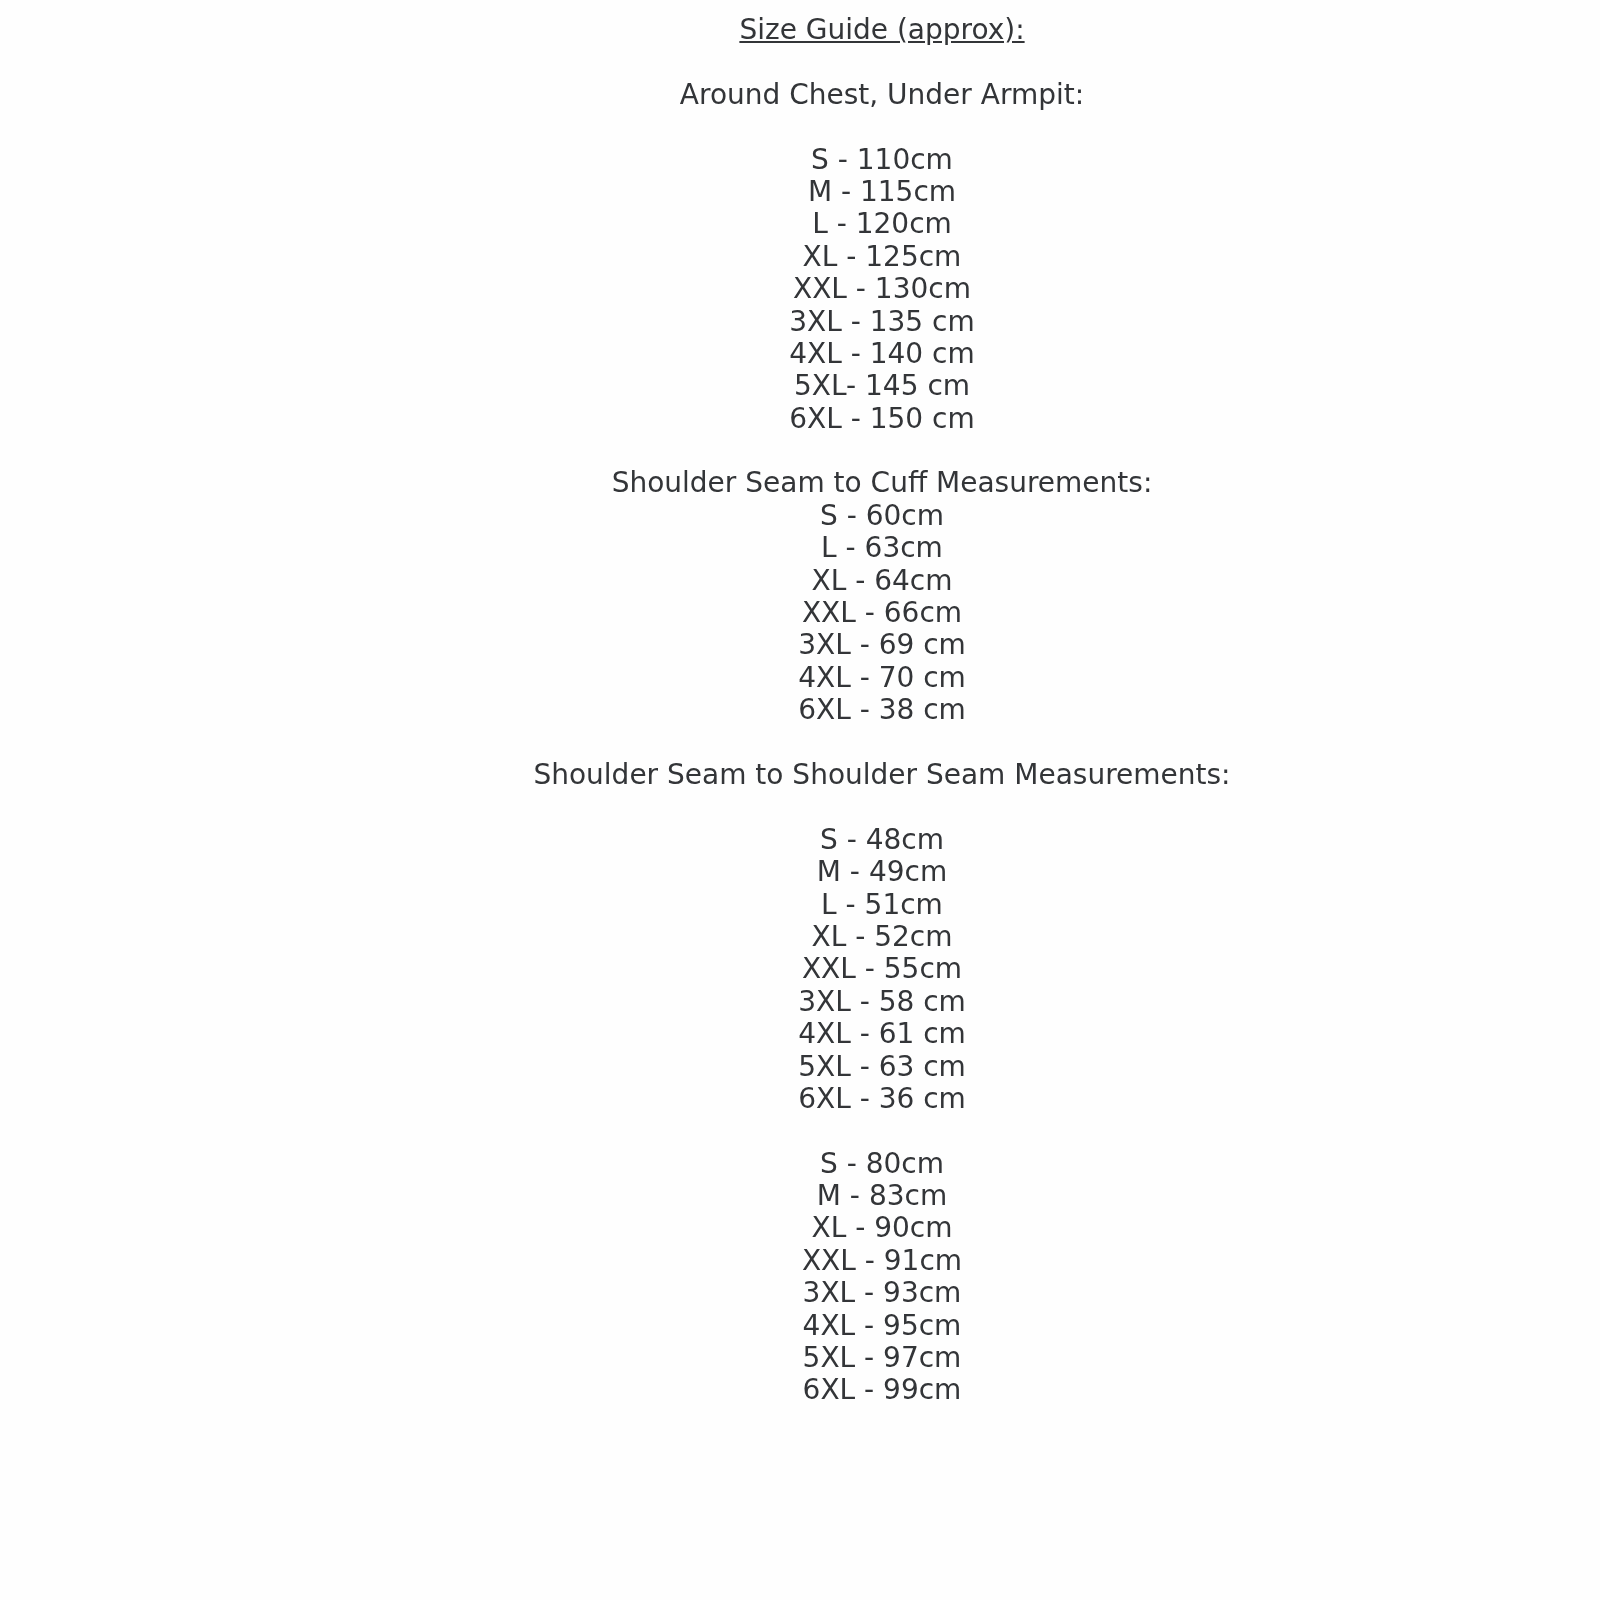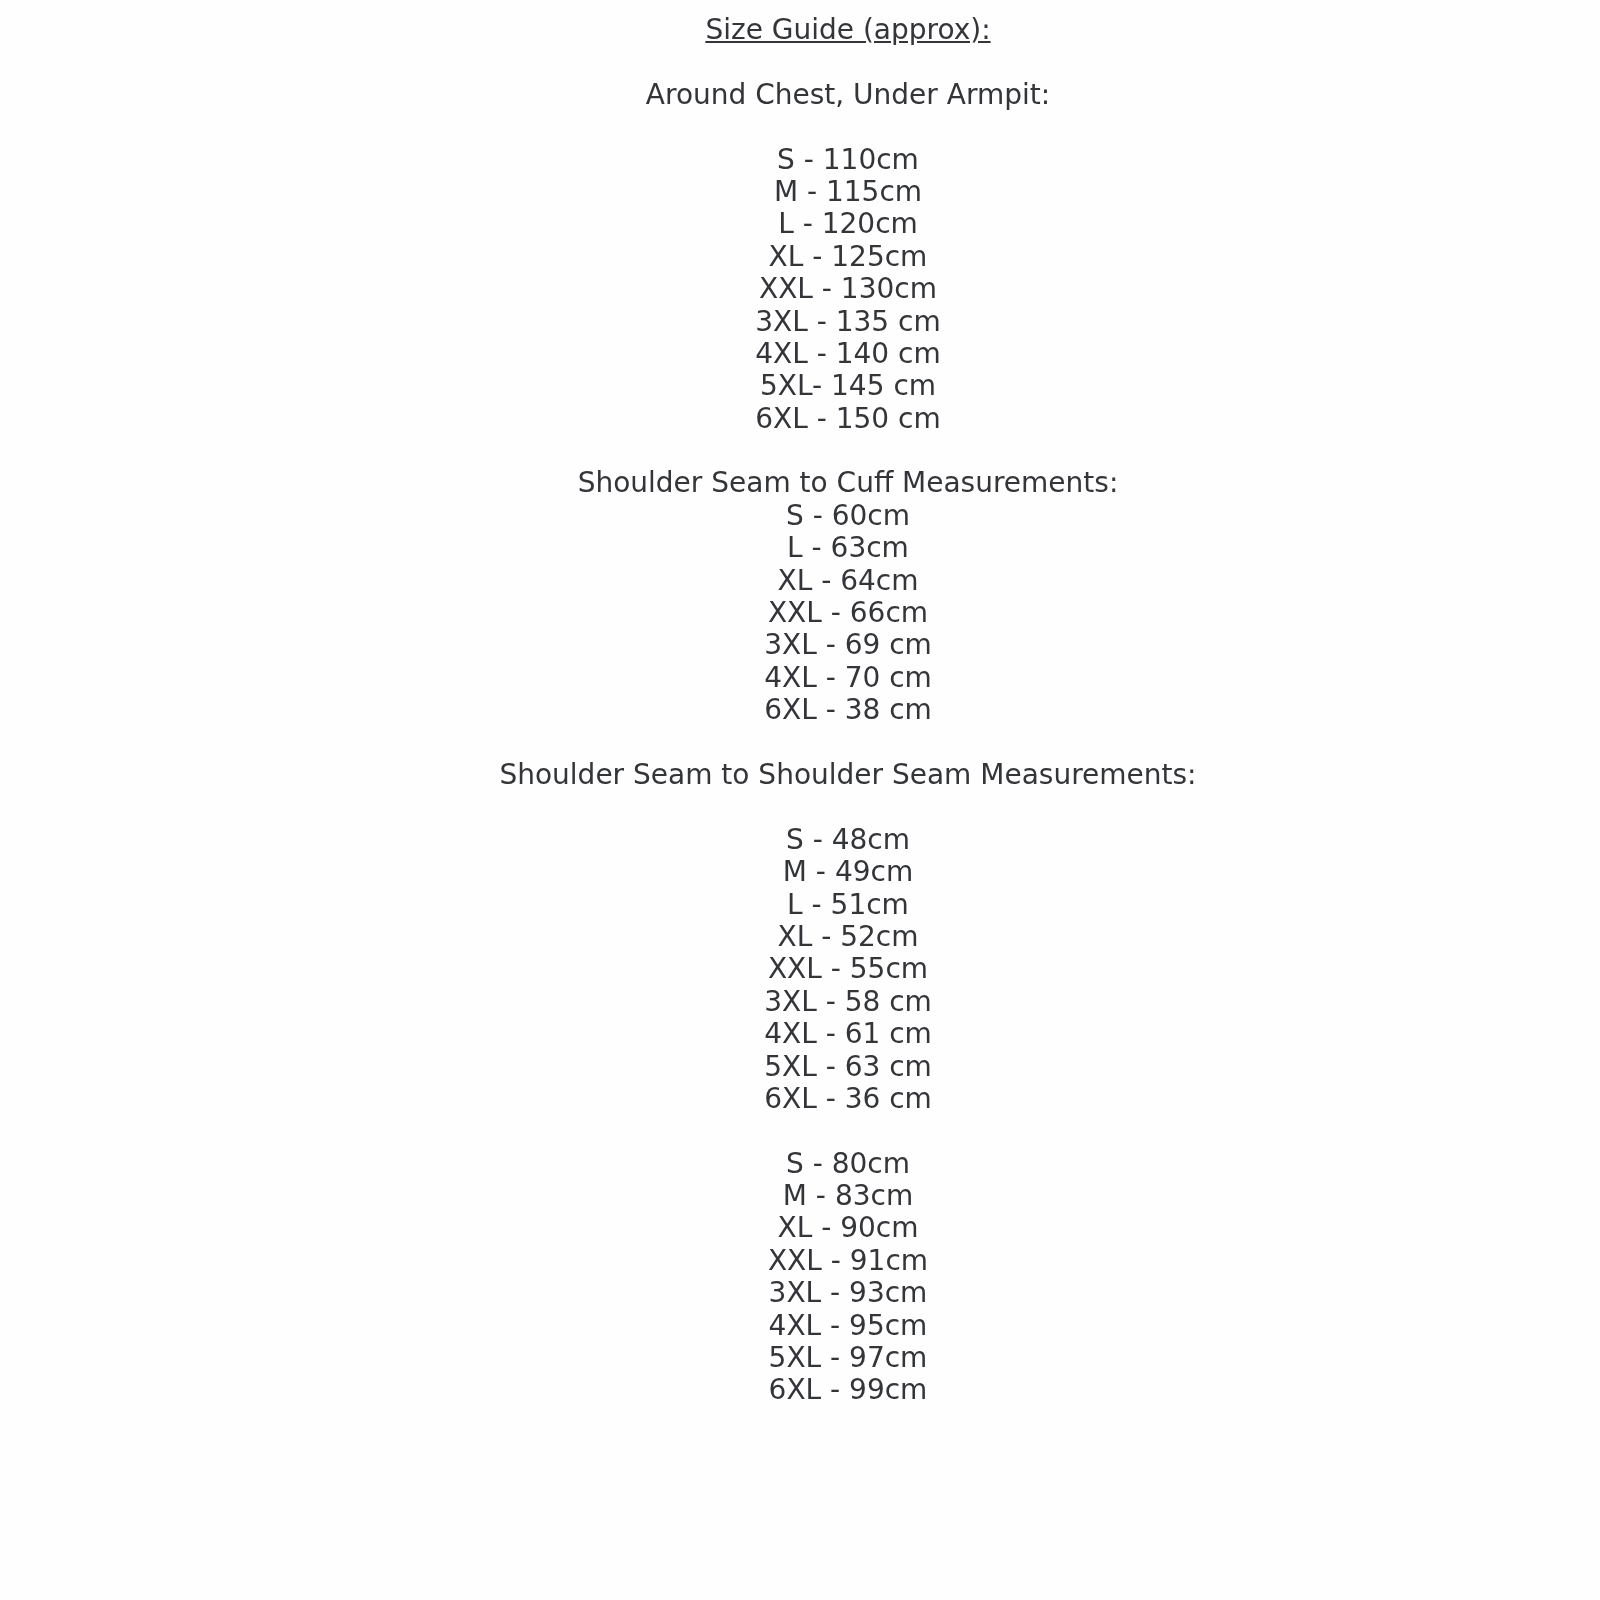--- a/index.html
+++ b/index.html
@@ -10,20 +10,21 @@
     overflow: hidden;
   }
   .page {
     width: 1600px;
     height: 1600px;
     font-family: "DejaVu Sans", "Liberation Sans", sans-serif;
     font-size: 28px;
     line-height: 32.4px;
     color: #333538;
     padding-top: 14px;
+    padding-left: 34px;
   }
   .content {
     margin-left: 96px;
     width: 1504px;
     text-align: center;
   }
   .line {
     display: block;
     height: 32.4px;
     white-space: pre;

